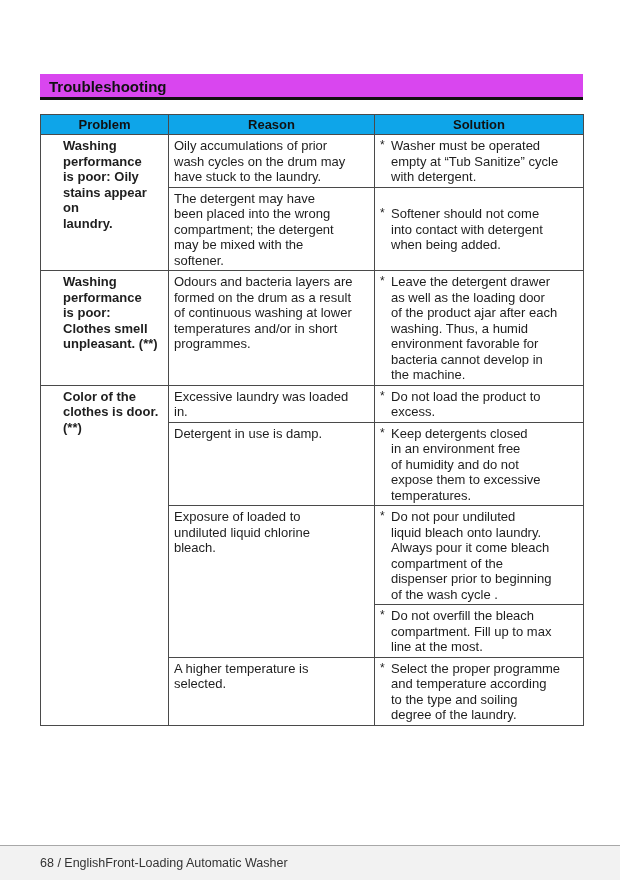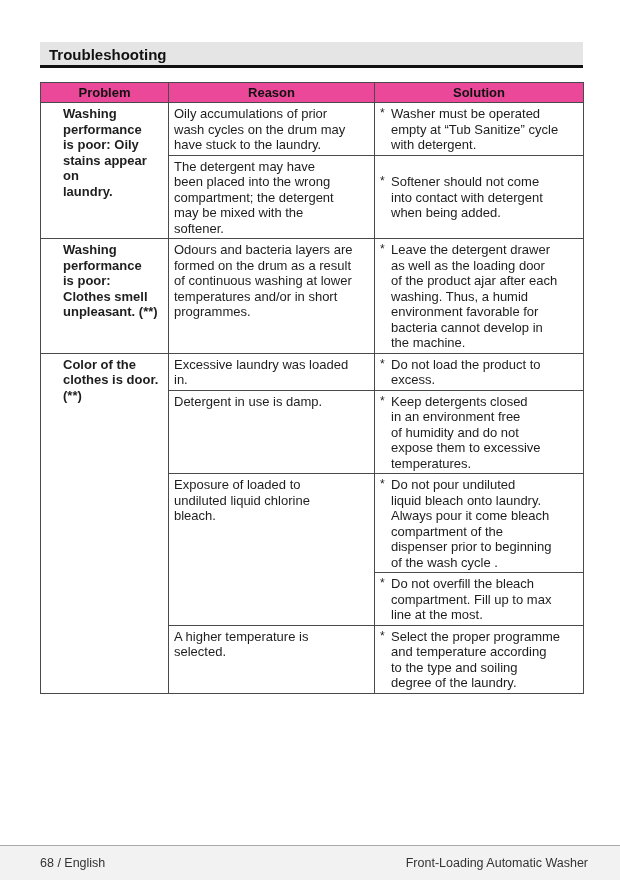--- a/index.html
+++ b/index.html
@@ -8,45 +8,46 @@
     width:620px; height:880px;
     font-family:"Liberation Sans","DejaVu Sans",sans-serif;
     color:#1e1e1e;
     position:relative;
     overflow:hidden;
   }
   .page { position:relative; width:620px; height:880px; background:#fff; }
   .content { position:absolute; left:40px; top:42px; width:543px; }
 
   .title-bar {
-    background:#e5e5e5;
+    background:#d946ef;
     height:26px;
     line-height:26px;
     padding-left:9px;
     font-size:15px;
     font-weight:bold;
     color:#111;
     border-bottom:3px solid #111;
+    margin-top:32px;
   }
 
   table.tbl {
     margin-top:14px;
     border-collapse:collapse;
     table-layout:fixed;
     width:543px;
     font-size:13px;
     line-height:15.5px;
   }
   .tbl th, .tbl td {
     border:1px solid #4a4a4a;
     vertical-align:top;
     padding:2px 4px 2px 5px;
   }
   .tbl th {
-    background:#ec4899;
+    background:#0ea5e9;
     font-size:13px;
     font-weight:bold;
     text-align:center;
     height:20px;
     vertical-align:middle;
     padding:1px 2px;
     color:#111;
   }
   td.problem {
     font-weight:bold;
@@ -75,21 +76,21 @@
     pointer-events:none;
   }
 
   .footer {
     position:absolute;
     left:0; top:845px;
     width:620px; height:35px;
     background:#f2f2f2;
     border-top:1px solid #a8a8a8;
     display:flex;
-    justify-content:space-between;
+    justify-content:flex-start;
     align-items:center;
     padding:0 32px 0 40px;
     font-size:12.5px;
     color:#333;
   }
 </style>
 </head>
 <body>
 
 <div class="page">

